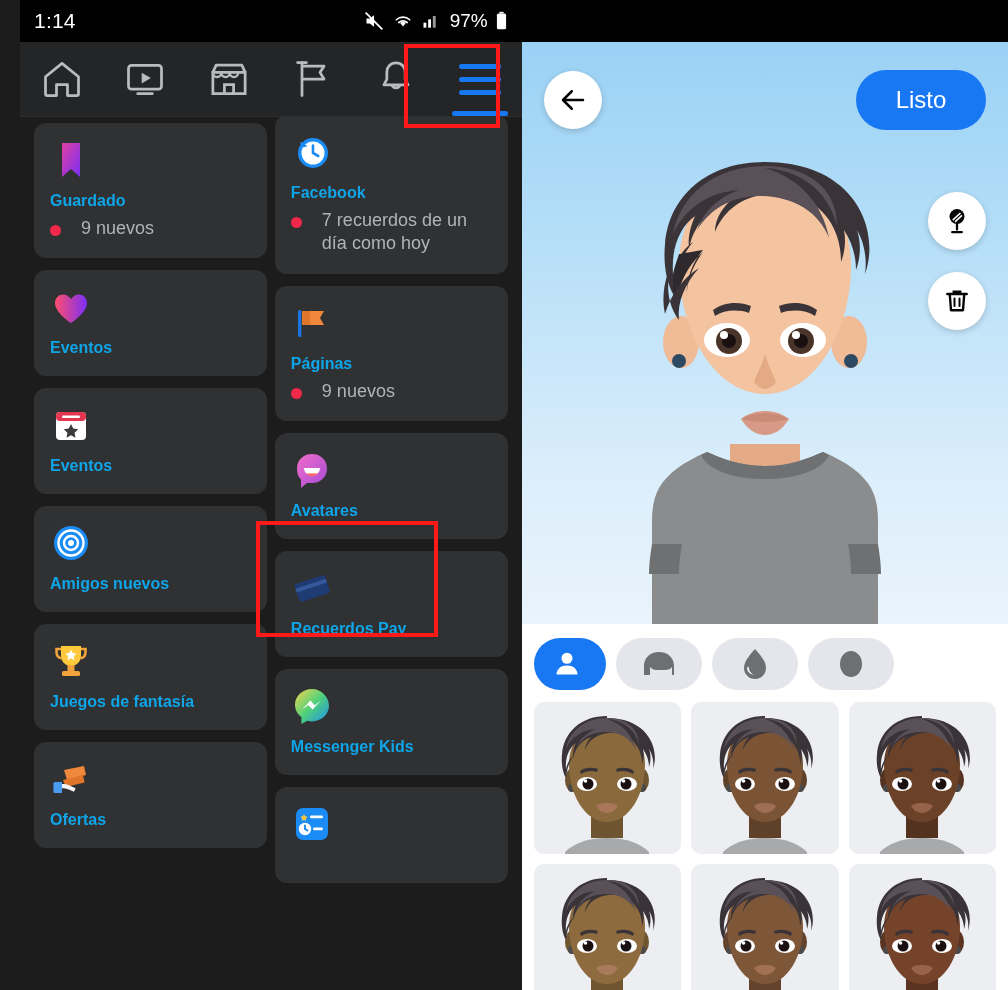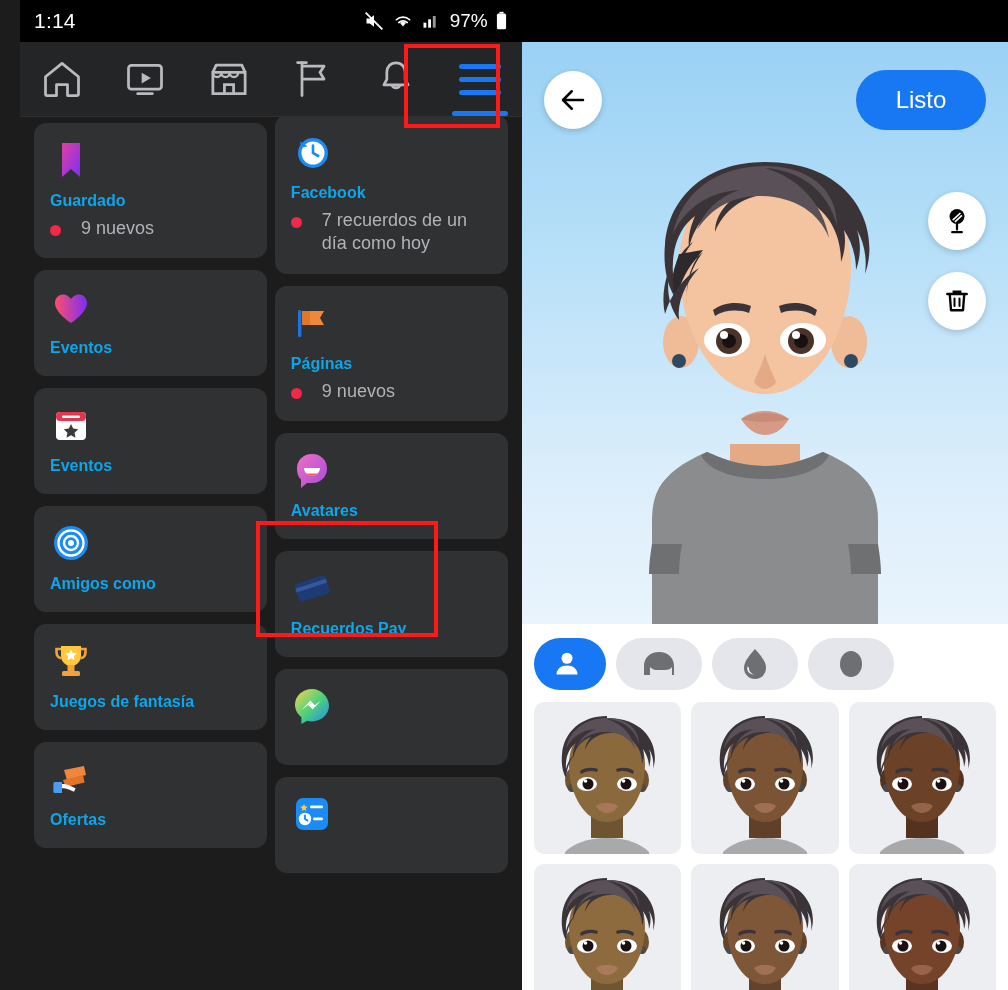--- a/index.html
+++ b/index.html
@@ -211,21 +211,21 @@
 
         <div class="menu-card">
           <div class="mc-icon">
             <svg width="42" height="42" viewBox="0 0 42 42">
                 <circle cx="21" cy="21" r="17" fill="#1b8cf5"></circle>
                 <circle cx="21" cy="21" r="12.5" fill="none" stroke="#fff" stroke-width="2.4"></circle>
                 <circle cx="21" cy="21" r="7" fill="none" stroke="#fff" stroke-width="2.4"></circle>
                 <circle cx="21" cy="21" r="3" fill="#fff"></circle>
               </svg>
           </div>
-          <div class="mc-label">Amigos como</div>
+          <div class="mc-label">Amigos nuevos</div>
         </div>
 
 
         <div class="menu-card">
           <div class="mc-icon">
             <svg width="42" height="42" viewBox="0 0 42 42">
                 <path d="M11 6h20v10c0 5.5-4.5 10-10 10S11 21.5 11 16V6z" fill="#ffc83d"></path>
                 <path d="M11 9H6.5v3c0 3.5 2.2 5.8 5 6.2M31 9h4.5v3c0 3.5-2.2 5.8-5 6.2" fill="none" stroke="#f2a33c" stroke-width="2.6"></path>
                 <rect x="17.5" y="25" width="7" height="6" fill="#f2a33c"></rect>
                 <rect x="12" y="31" width="18" height="5" rx="1.6" fill="#f2a33c"></rect>
@@ -319,20 +319,21 @@
                   <linearGradient id="gMk" x1="0" y1="0" x2="1" y2="1">
                     <stop offset="0" stop-color="#f5d64e"></stop>
                     <stop offset=".5" stop-color="#4fd17a"></stop>
                     <stop offset="1" stop-color="#1b8cf5"></stop>
                   </linearGradient>
                 </defs>
                 <path d="M21 4C11.6 4 4 11 4 19.8c0 5 2.5 9.4 6.4 12.3V39l5.9-3.2c1.5.4 3.1.6 4.7.6 9.4 0 17-7 17-15.6S30.4 4 21 4z" fill="url(#gMk)"></path>
                 <path d="M11 24.5l8.4-8.9 4.4 4.6 6.2-4.6-8.4 8.9-4.4-4.6L11 24.5z" fill="#fff"></path>
               </svg>
           </div>
+          <div class="mc-label">Messenger Kids</div>
         </div>
 
         <div class="menu-card">
           <div class="mc-icon">
             <svg width="42" height="42" viewBox="0 0 42 42">
                 <rect x="5" y="5" width="32" height="32" rx="7" fill="#1b8cf5"></rect>
                 <path d="M13 11l1.1 2.3 2.6.35-1.9 1.8.45 2.55L13 16.8l-2.25 1.2.45-2.55-1.9-1.8 2.6-.35L13 11z" fill="#ffc83d"></path>
                 <rect x="19" y="12.5" width="13" height="2.8" rx="1.4" fill="#fff"></rect>
                 <circle cx="14" cy="26" r="6.2" fill="#fff"></circle>
                 <path d="M14 22.5V26l2.4 1.4" stroke="#1b8cf5" stroke-width="1.9" fill="none" stroke-linecap="round"></path>

